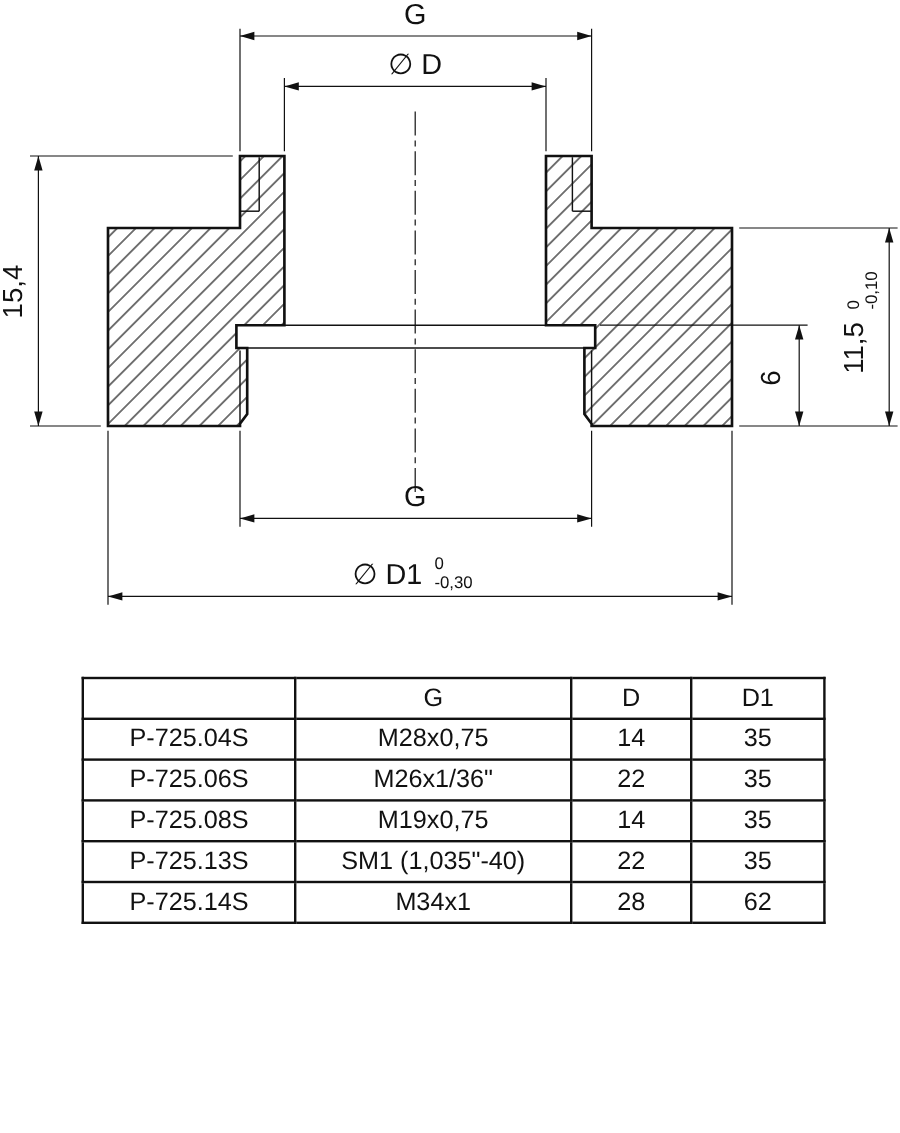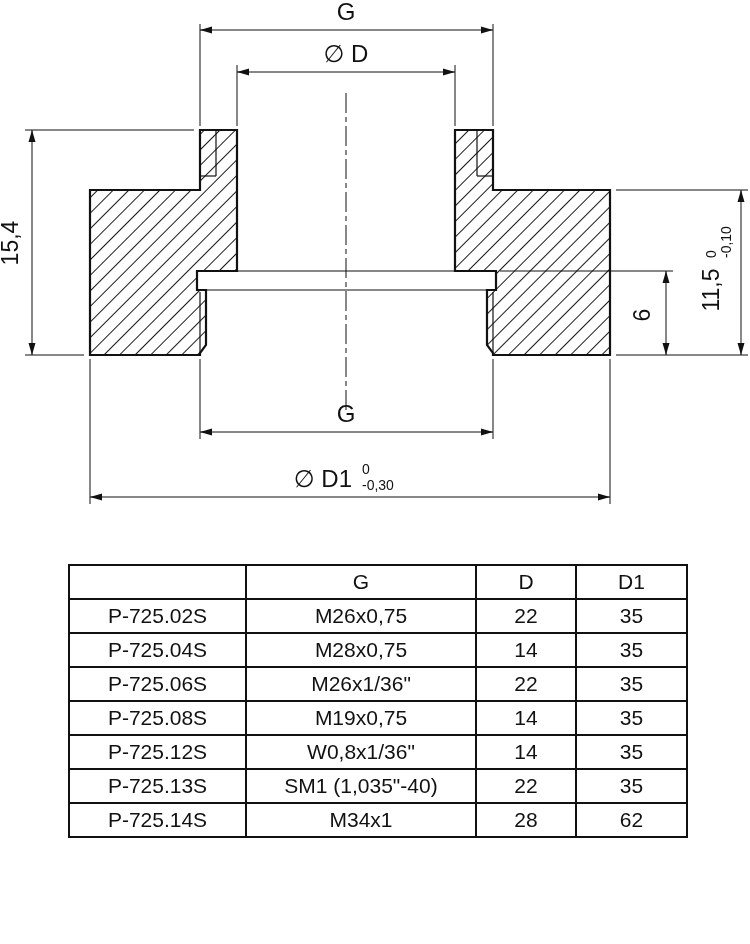--- a/index.html
+++ b/index.html
@@ -129,46 +129,34 @@
     <thead>
       <tr>
         <th></th>
         <th>G</th>
         <th>D</th>
         <th>D1</th>
       </tr>
     </thead>
     <tbody>
         <tr>
-          <td>P-725.02S</td>
-          <td>M26x0,75</td>
-          <td>22</td>
-          <td>35</td>
-        </tr>
-        <tr>
           <td>P-725.04S</td>
           <td>M28x0,75</td>
           <td>14</td>
           <td>35</td>
         </tr>
         <tr>
           <td>P-725.06S</td>
           <td>M26x1/36"</td>
           <td>22</td>
           <td>35</td>
         </tr>
         <tr>
           <td>P-725.08S</td>
           <td>M19x0,75</td>
-          <td>14</td>
-          <td>35</td>
-        </tr>
-        <tr>
-          <td>P-725.12S</td>
-          <td>W0,8x1/36"</td>
           <td>14</td>
           <td>35</td>
         </tr>
         <tr>
           <td>P-725.13S</td>
           <td>SM1 (1,035"-40)</td>
           <td>22</td>
           <td>35</td>
         </tr>
         <tr>

